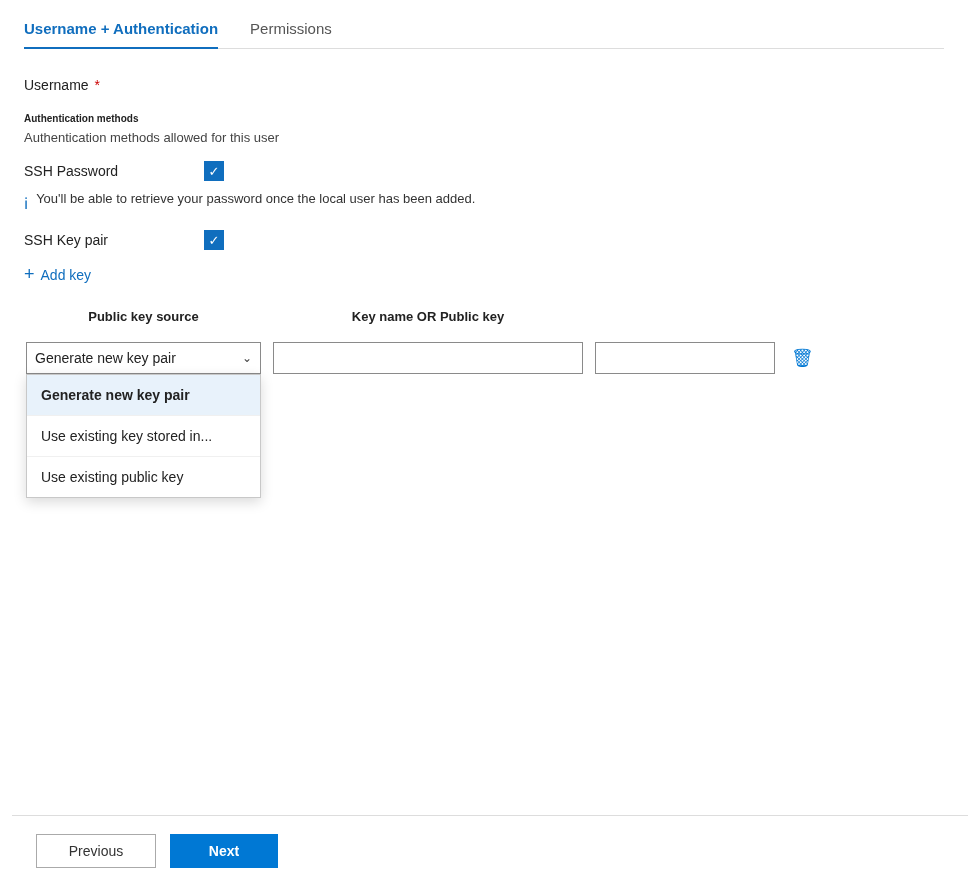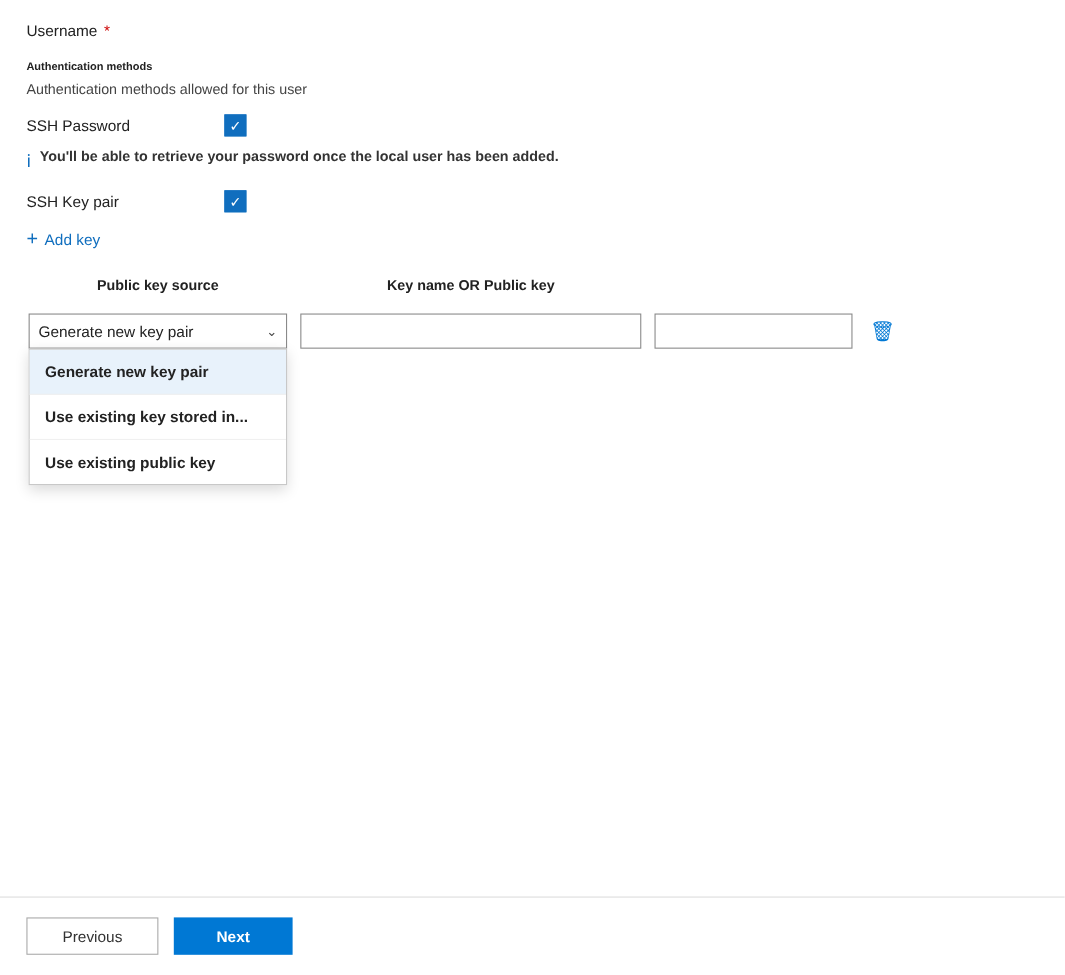--- a/index.html
+++ b/index.html
@@ -113,21 +113,20 @@
     .info-icon {
       color: #106ebe;
       font-size: 16px;
       margin-right: 8px;
       margin-top: 1px;
       flex-shrink: 0;
     }
     .info-text {
       font-size: 13px;
       color: #333;
-      font-weight: bold;
     }
 
     
     .ssh-keys-section {
       margin-bottom: 16px;
     }
     .add-key-btn {
       display: flex;
       align-items: center;
       color: #106ebe;
@@ -213,21 +212,20 @@
       border: 1px solid #c8c8c8;
       box-shadow: 0 4px 12px rgba(0,0,0,0.15);
       z-index: 100;
     }
     .dropdown-item {
       padding: 12px 14px;
       font-size: 14px;
       cursor: pointer;
       color: #222;
       border-bottom: 1px solid #f0f0f0;
-      font-weight: bold;
     }
     .dropdown-item:last-child {
       border-bottom: none;
     }
     .dropdown-item.selected {
       background: #e8f2fb;
       font-weight: 600;
     }
 
     
@@ -256,21 +254,21 @@
       font-size: 18px;
       padding: 4px;
       display: flex;
       align-items: center;
     }
 
     
     .bottom-bar {
       position: absolute;
       bottom: 0;
-      left: 0;
+      left: 12px;
       right: 0;
       border-top: 1px solid #ddd;
       padding: 18px 24px;
       display: flex;
       gap: 14px;
       background: #fff;
     }
     .btn-previous {
       min-width: 120px;
       height: 34px;
@@ -291,20 +289,24 @@
       cursor: pointer;
       padding: 0 20px;
       font-weight: 600;
     }
   </style>
 </head>
 <body>
 
 <div class="container">
 
+  <div class="tabs">
+    <div class="tab active">Username + Authentication</div>
+    <div class="tab">Permissions</div>
+  </div>
 
   <div class="form-row">
     <div class="form-label">
       <span>Username</span><span class="required-star"> *</span>
     </div>
   </div>
 
   <div class="section-heading">Authentication methods</div>
   <div class="section-subtext">Authentication methods allowed for this user</div>
 

